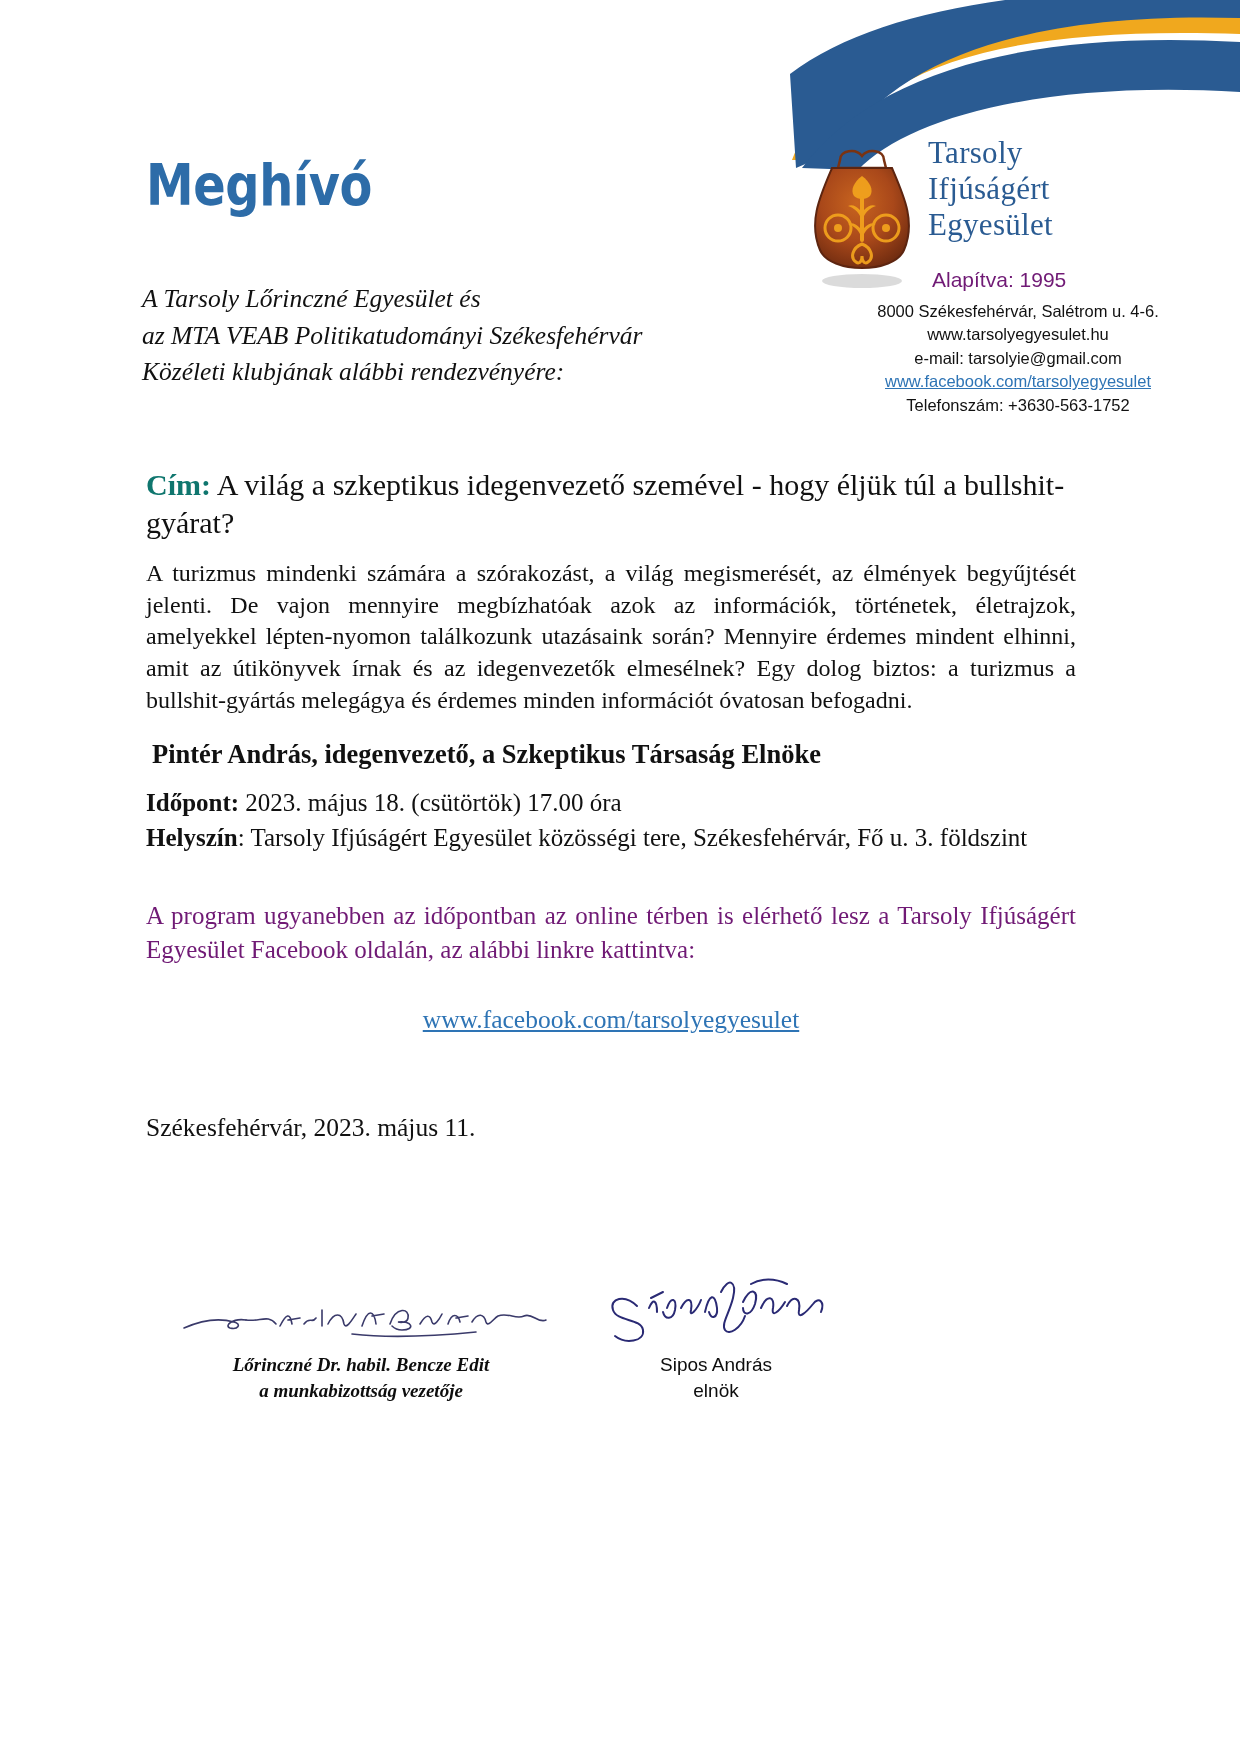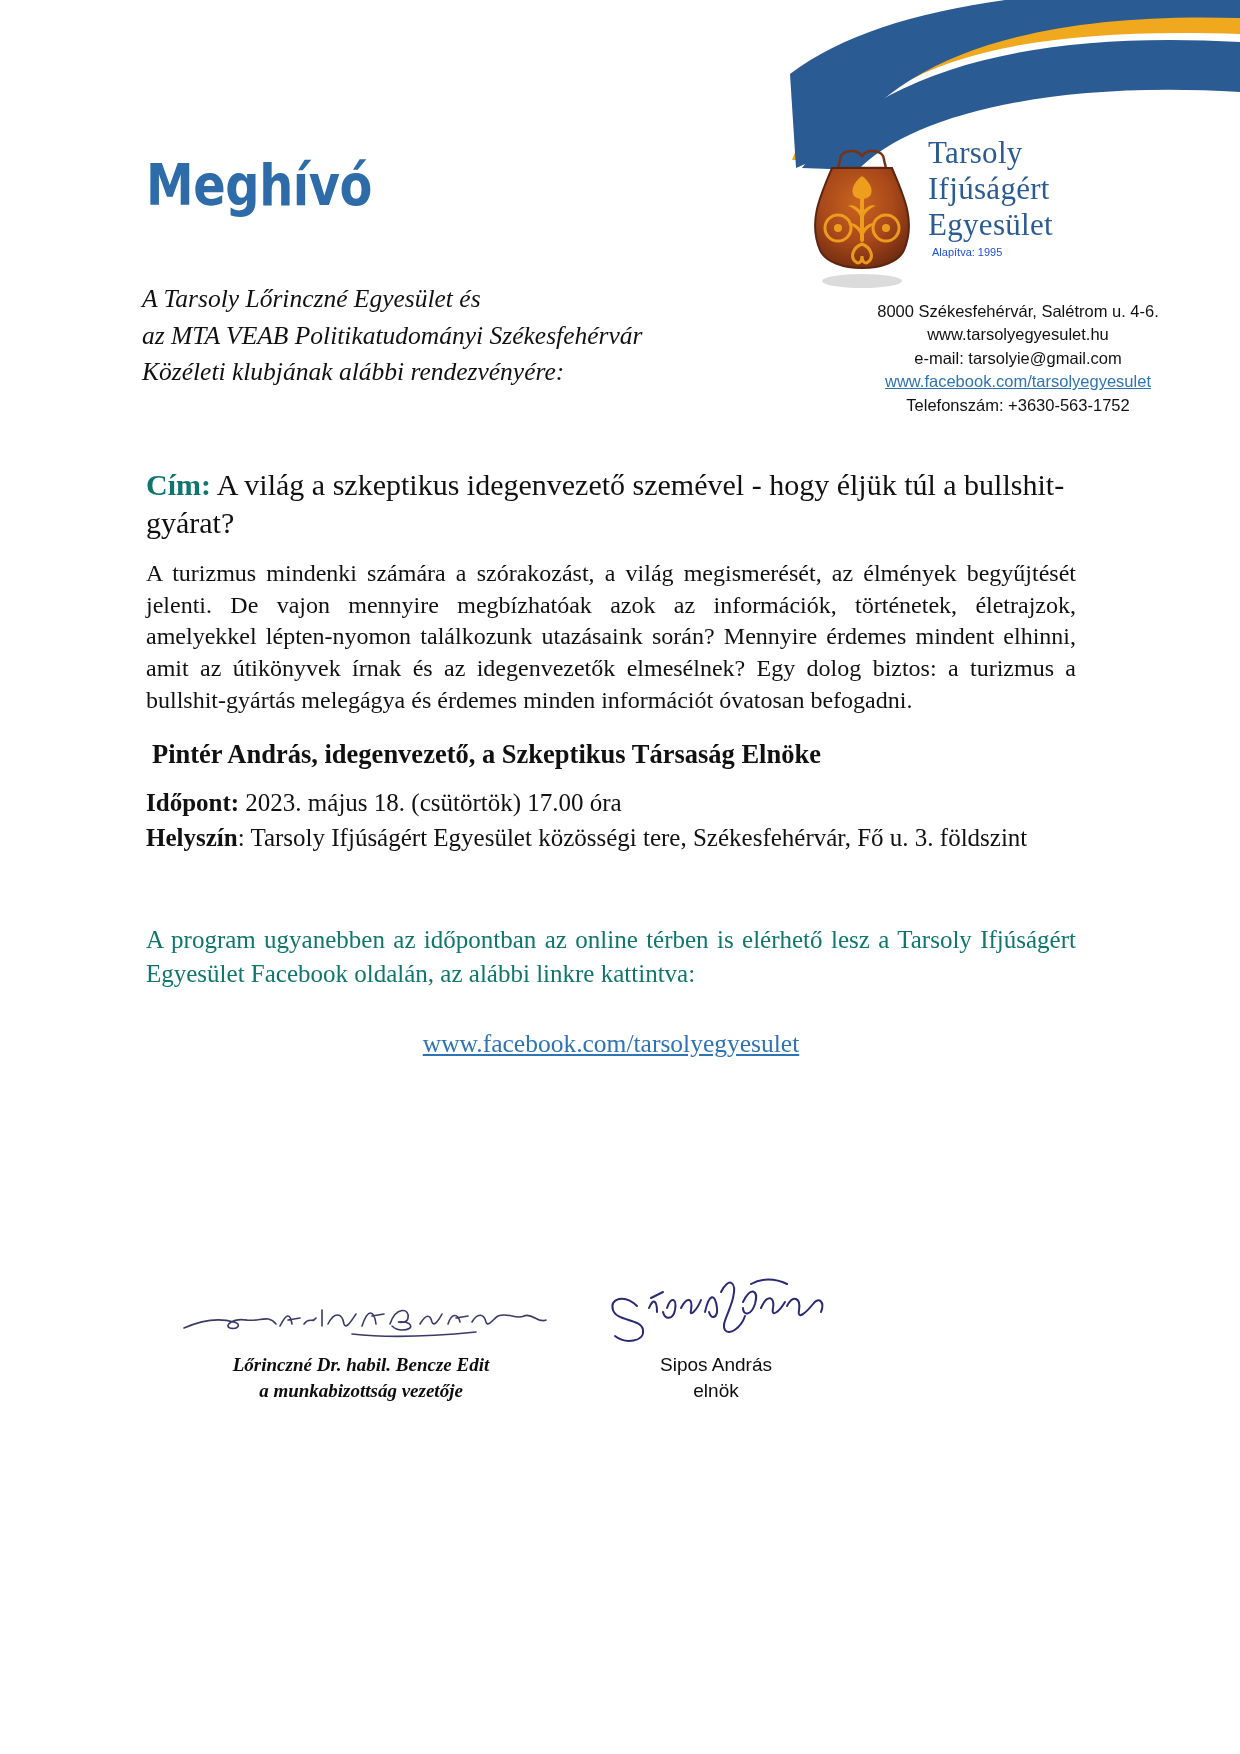--- a/index.html
+++ b/index.html
@@ -51,24 +51,24 @@
     font-family: "Liberation Serif", serif;
     color: #2a5b92;
     font-size: 31px;
     line-height: 1.16;
     letter-spacing: 0.3px;
   }
   .logo-words div { white-space: nowrap; }
   .founded {
     position: absolute;
     left: 152px;
-    top: 246px;
+    top: 268px;
     font-family: "Liberation Sans", sans-serif;
-    font-size: 11px;
-    color: #1d4ed8;
+    font-size: 21px;
+    color: #701a75;
     white-space: nowrap;
   }
 
   
   .contact {
     position: absolute;
     left: 798px;
     top: 300px;
     width: 440px;
     font-family: "Liberation Sans", sans-serif;
@@ -151,22 +151,22 @@
     line-height: 1.33;
     margin: 0 0 2px 0;
     color: #111;
   }
   .detail b { font-weight: bold; }
 
   .online-para {
     font-size: 25px;
     line-height: 1.36;
     text-align: justify;
-    margin: 68px 0 0 0;
-    color: #0f766e;
+    margin: 44px 0 0 0;
+    color: #701a75;
   }
 
   .fb-center {
     text-align: center;
     margin-top: 38px;
     font-size: 25.5px;
   }
   .fb-center a {
     color: #2e74b5;
     text-decoration: underline;
@@ -297,20 +297,21 @@
     <p class="detail">
       <b>Helyszín</b><span>: Tarsoly Ifjúságért Egyesület közösségi tere, Székesfehérvár, Fő u. 3. földszint</span>
     </p>
 
     <p class="online-para">A program ugyanebben az időpontban az online térben is elérhető lesz a Tarsoly Ifjúságért Egyesület Facebook oldalán, az alábbi linkre kattintva:</p>
 
     <p class="fb-center">
       <a href="#">www.facebook.com/tarsolyegyesulet</a>
     </p>
 
+    <p class="place-date">Székesfehérvár, 2023. május 11.</p>
   </div>
 
   <div class="signatures">
 
     <svg class="sig-ink ink-left" width="380" height="60" viewBox="0 0 380 60">
       <g fill="none" stroke="#3a3a6a" stroke-width="1.6" stroke-linecap="round">
         <path d="M8 38 C 26 30, 44 28, 58 32 C 66 34, 62 40, 54 38 C 48 36, 56 28, 70 30"></path>
         <path d="M70 30 C 84 32, 92 24, 100 34"></path>
         <path d="M104 36 C 110 24, 114 22, 116 34 M112 30 L124 28"></path>
         <path d="M128 34 C 134 26, 136 34, 140 28 M146 20 L146 36"></path>

